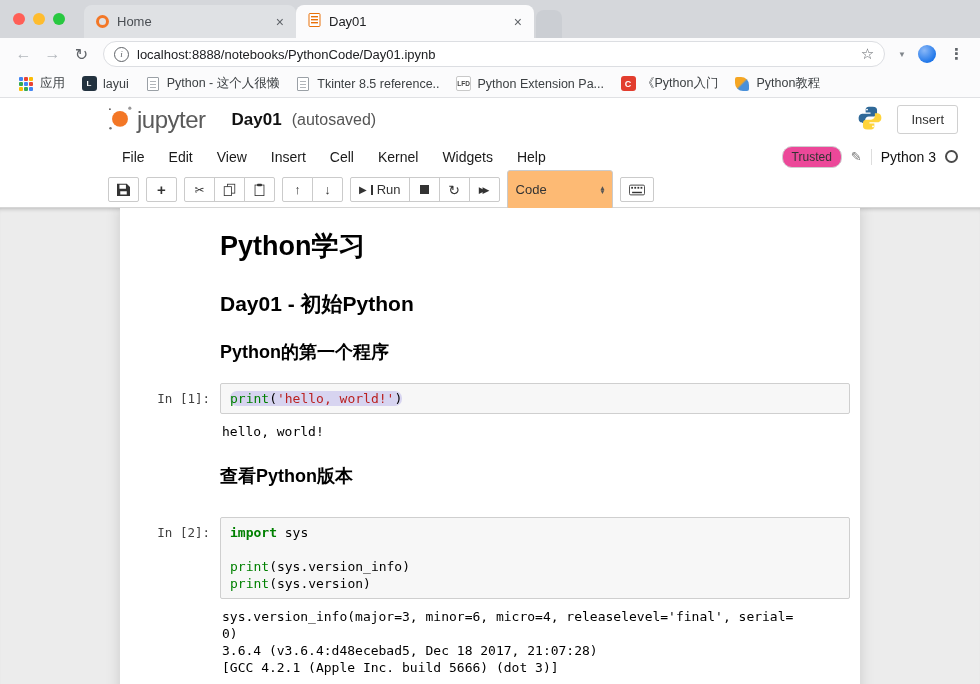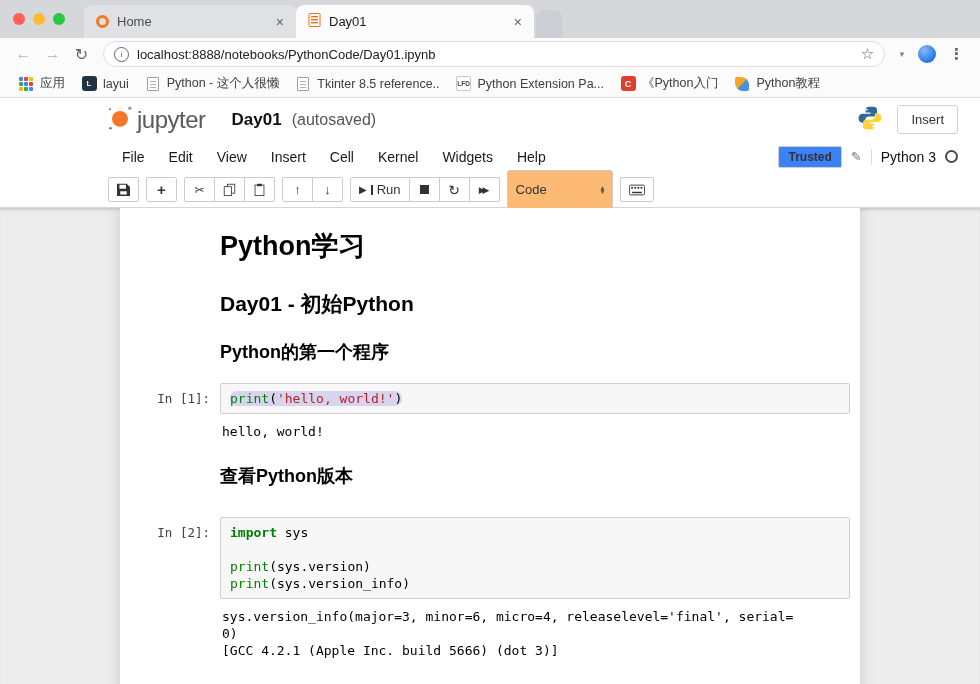--- a/index.html
+++ b/index.html
@@ -56,21 +56,21 @@
   .jlogo-word { font-size:24px; color:#5a5a5a; letter-spacing:-0.5px; line-height:1; }
   .jtitle { margin-left:26px; font-size:17px; font-weight:600; color:#111; }
   .jcheckpoint { margin-left:10px; font-size:16px; color:#555; }
   .jheader-right { margin-left:auto; display:flex; align-items:center; gap:14px; }
   .logout { padding:6px 13px; font-size:13px; color:#333; background:#fff; border:1px solid #d0d0d0; border-radius:3px; cursor:pointer; }
 
   
   .jmenu { height:31px; flex:none; background:#fff; display:flex; align-items:center; padding:0 22px 0 110px; }
   .jmenu-item { font-size:14px; color:#1a1a1a; padding:3px 12px; cursor:pointer; }
   .jmenu-right { margin-left:auto; display:flex; align-items:center; gap:9px; }
-  .trusted { font-size:12px; color:#333; border:1px solid #cfcfcf; border-radius:2px; padding:3px 9px; background:#3b82f6;font-weight:bold; }
+  .trusted { font-size:12px; color:#333; border:1px solid #cfcfcf; border-radius:10px; padding:3px 9px; background:#ec4899; }
   .pencil { font-size:13px; color:#777; }
   .vdiv { width:1px; height:16px; background:#ddd; }
   .kernel-name { font-size:14px; color:#111; }
   .kernel-circle { width:13px; height:13px; border:2px solid #4a4a4a; border-radius:50%; }
 
   
   .jtoolbar { height:36px; flex:none; background:#fff; display:flex; align-items:center; gap:7px; padding-left:108px; border-bottom:1px solid #d6d6d6; }
   .tgroup { display:flex; }
   .tbtn { height:25px; min-width:31px; padding:0 8px; background:#fff; border:1px solid #cbcbcb; display:flex; align-items:center; justify-content:center; gap:4px; font-size:13px; color:#333; margin-left:-1px; cursor:pointer; }
   .tgroup .tbtn:first-child { border-radius:2px 0 0 2px; margin-left:0; }
@@ -370,31 +370,32 @@
             <h3>查看Python版本</h3>
           </div>
       </div>
 
       <div class="crow mt18">
         <div class="cprompt">In [2]:</div>
         <div class="cinner">
           <div class="inputarea">
             <div class="cline"><span class="tok-kw">import</span><span> sys</span></div>
             <div class="cline"></div>
+            <div class="cline"><span class="tok-fn">print</span><span>(sys.version_info)</span></div>
             <div class="cline"><span class="tok-fn">print</span><span>(sys.version)</span></div>
-            <div class="cline"><span class="tok-fn">print</span><span>(sys.version_info)</span></div>
           </div>
         </div>
       </div>
 
       <div class="outrow">
         <div class="cprompt"></div>
         <div class="cinner">
           <div class="outline">sys.version_info(major=3, minor=6, micro=4, releaselevel='final', serial=</div>
           <div class="outline">0)</div>
+          <div class="outline">3.6.4 (v3.6.4:d48ecebad5, Dec 18 2017, 21:07:28)</div>
           <div class="outline">[GCC 4.2.1 (Apple Inc. build 5666) (dot 3)]</div>
         </div>
       </div>
 
     </div>
   </div>
 
 </div>
 
 </body></html>

